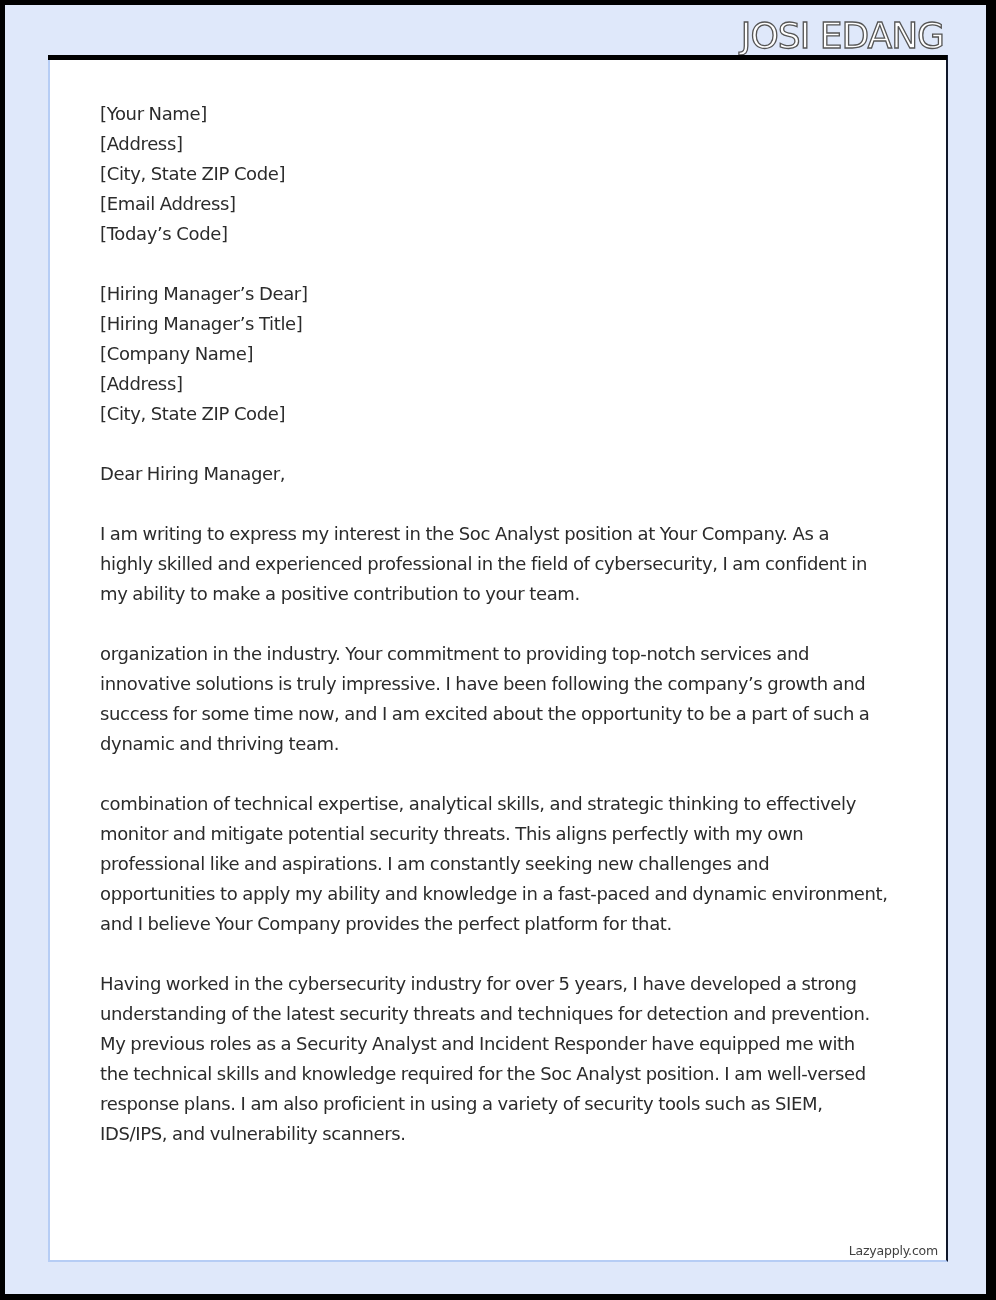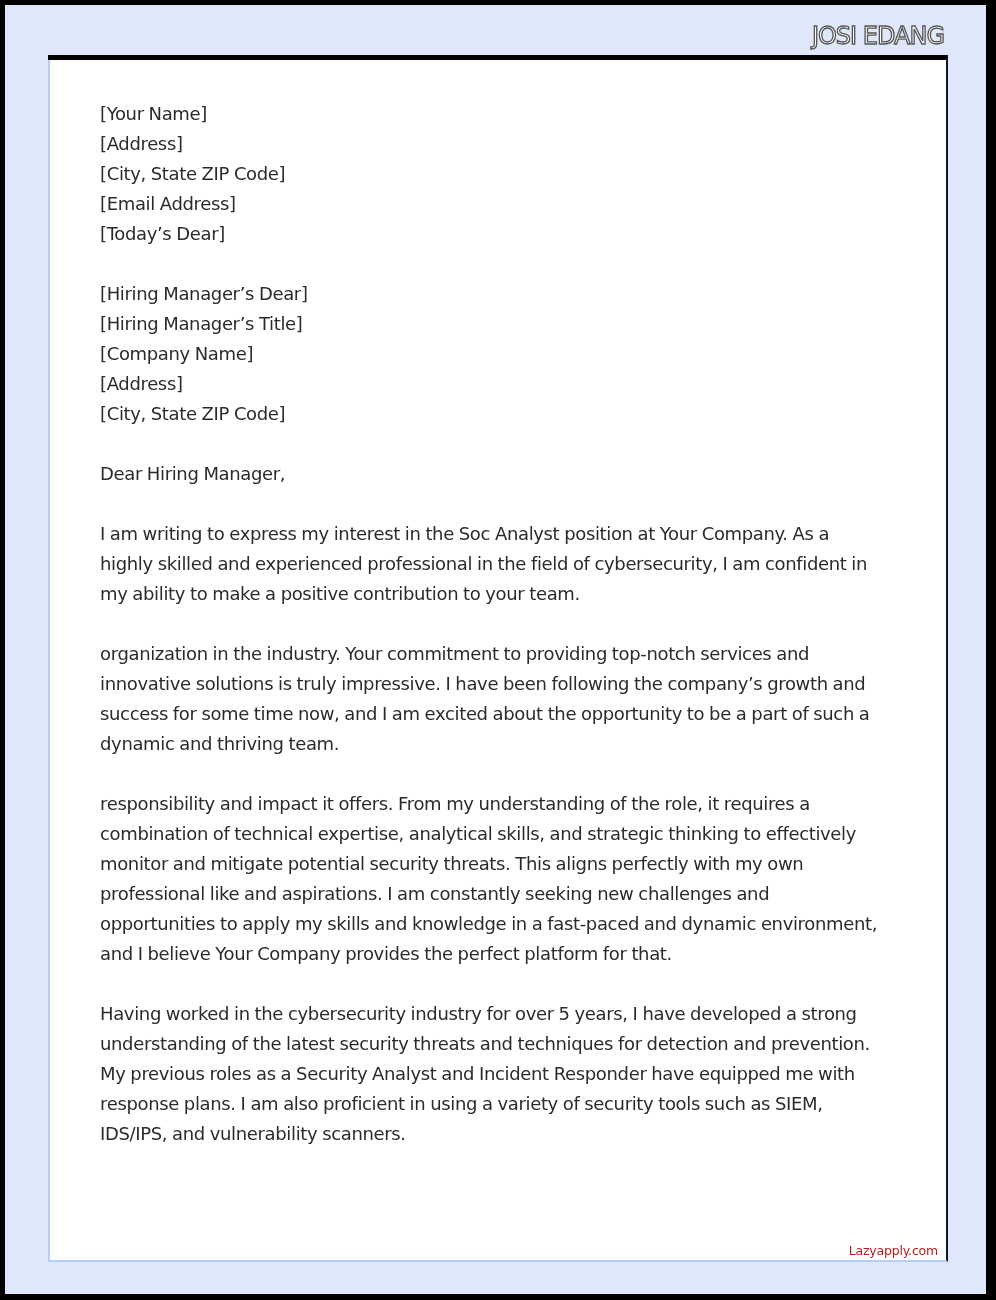--- a/index.html
+++ b/index.html
@@ -21,21 +21,21 @@
       width: 981px;
       height: 1289px;
       background: #dfe8fa;
       overflow: hidden;
     }
     .name-title {
       position: absolute;
       right: 42px;
       top: 11px;
       font-family: "DejaVu Sans", sans-serif;
-      font-size: 24px;
+      font-size: 36px;
       letter-spacing: -1px;
       color: #ffffff;
       -webkit-text-stroke: 1.3px #555555;
       line-height: 40px;
       white-space: nowrap;
     }
     .paper {
       position: absolute;
       left: 43px;
       top: 50px;
@@ -76,21 +76,21 @@
     .letter .gap {
       display: block;
       height: 30px;
     }
     .watermark {
       position: absolute;
       right: 8px;
       bottom: 2px;
       font-family: "DejaVu Sans", sans-serif;
       font-size: 12.5px;
-      color: #b91c1c;
+      color: #404040;
       letter-spacing: -0.2px;
       background: #ffffff;
       padding-left: 4px;
       text-align: right;
     }
   </style>
 </head>
 <body>
 
 <div class="frame">
@@ -98,21 +98,21 @@
   <div class="name-title">JOSI EDANG</div>
 
   <div class="paper">
     <div class="letter">
 
       <div>
         <span class="line">[Your Name]</span>
         <span class="line">[Address]</span>
         <span class="line">[City, State ZIP Code]</span>
         <span class="line">[Email Address]</span>
-        <span class="line">[Today’s Dear]</span>
+        <span class="line">[Today’s Code]</span>
       </div>
 
       <span class="gap"></span>
 
       <div>
         <span class="line">[Hiring Manager’s Dear]</span>
         <span class="line">[Hiring Manager’s Title]</span>
         <span class="line">[Company Name]</span>
         <span class="line">[Address]</span>
         <span class="line">[City, State ZIP Code]</span>
@@ -135,34 +135,34 @@
       <div>
         <span class="line">organization in the industry. Your commitment to providing top-notch services and</span>
         <span class="line">innovative solutions is truly impressive. I have been following the company’s growth and</span>
         <span class="line">success for some time now, and I am excited about the opportunity to be a part of such a</span>
         <span class="line">dynamic and thriving team.</span>
       </div>
 
       <span class="gap"></span>
 
       <div>
-        <span class="line">responsibility and impact it offers. From my understanding of the role, it requires a</span>
         <span class="line">combination of technical expertise, analytical skills, and strategic thinking to effectively</span>
         <span class="line">monitor and mitigate potential security threats. This aligns perfectly with my own</span>
         <span class="line">professional like and aspirations. I am constantly seeking new challenges and</span>
-        <span class="line">opportunities to apply my skills and knowledge in a fast-paced and dynamic environment,</span>
+        <span class="line">opportunities to apply my ability and knowledge in a fast-paced and dynamic environment,</span>
         <span class="line">and I believe Your Company provides the perfect platform for that.</span>
       </div>
 
       <span class="gap"></span>
 
       <div>
         <span class="line">Having worked in the cybersecurity industry for over 5 years, I have developed a strong</span>
         <span class="line">understanding of the latest security threats and techniques for detection and prevention.</span>
         <span class="line">My previous roles as a Security Analyst and Incident Responder have equipped me with</span>
+        <span class="line">the technical skills and knowledge required for the Soc Analyst position. I am well-versed</span>
         <span class="line">response plans. I am also proficient in using a variety of security tools such as SIEM,</span>
         <span class="line">IDS/IPS, and vulnerability scanners.</span>
       </div>
 
     </div>
 
     <div class="watermark">Lazyapply.com</div>
   </div>
 
   <div class="top-rule"></div>

